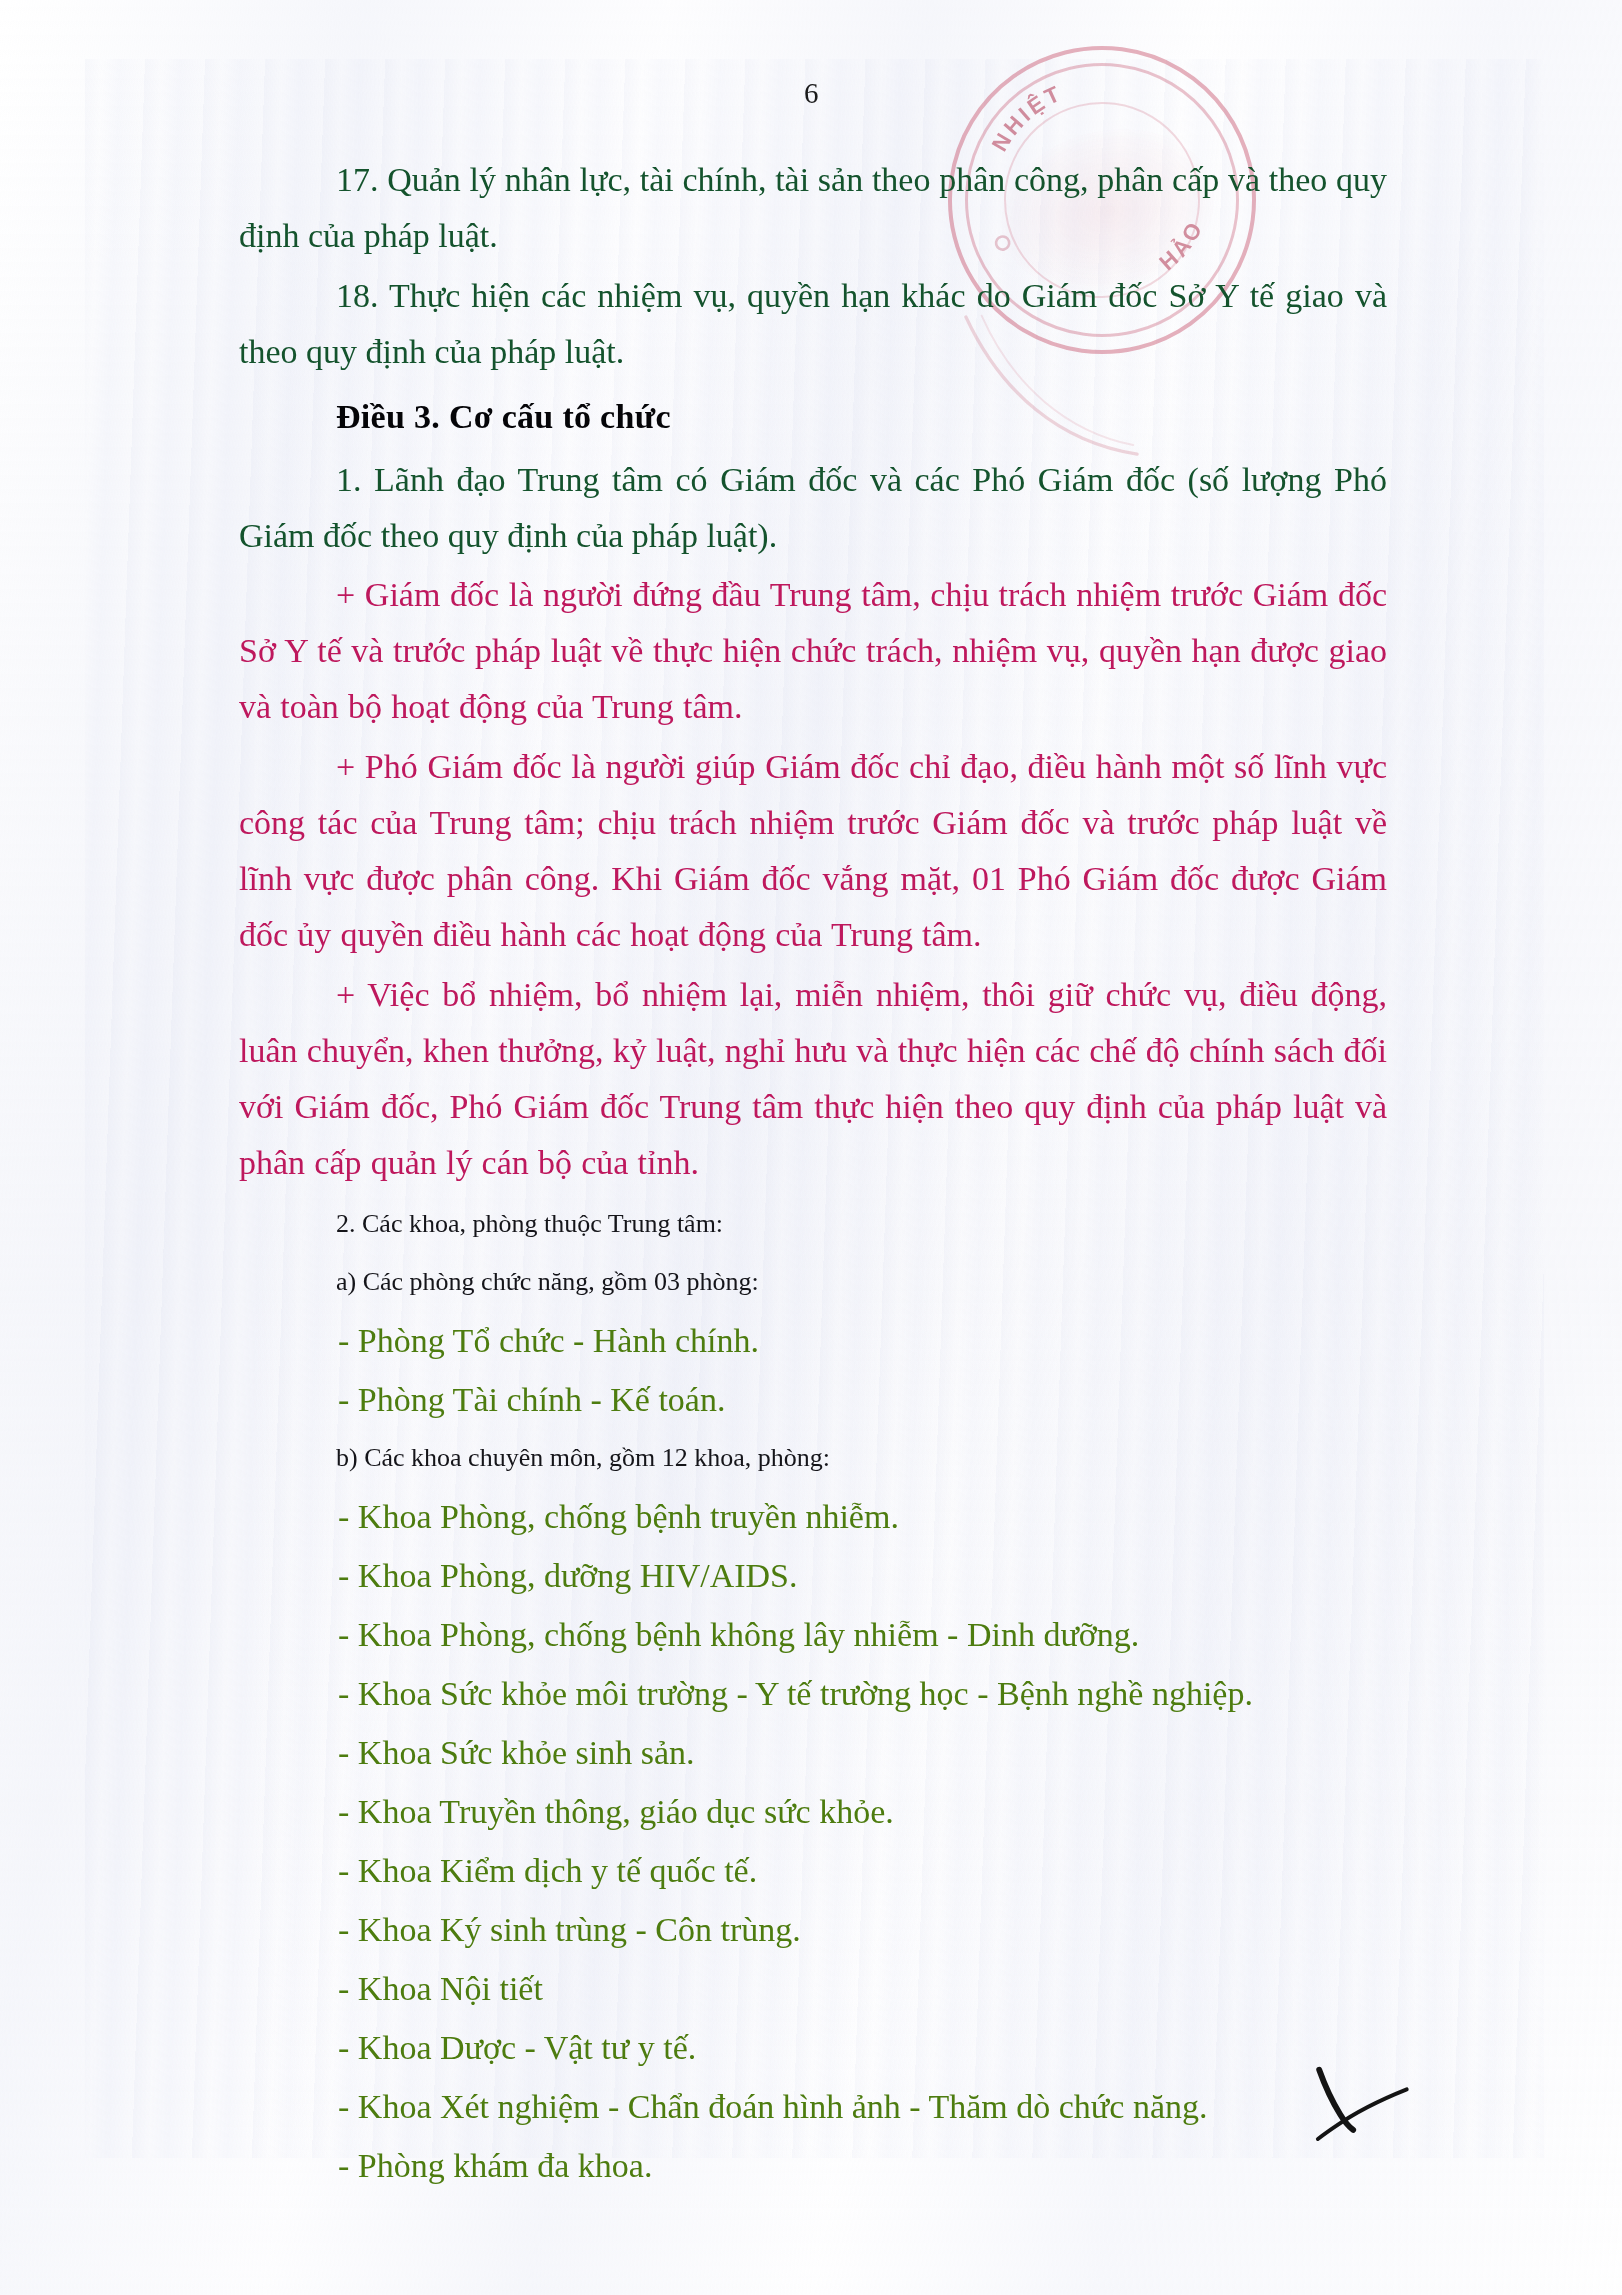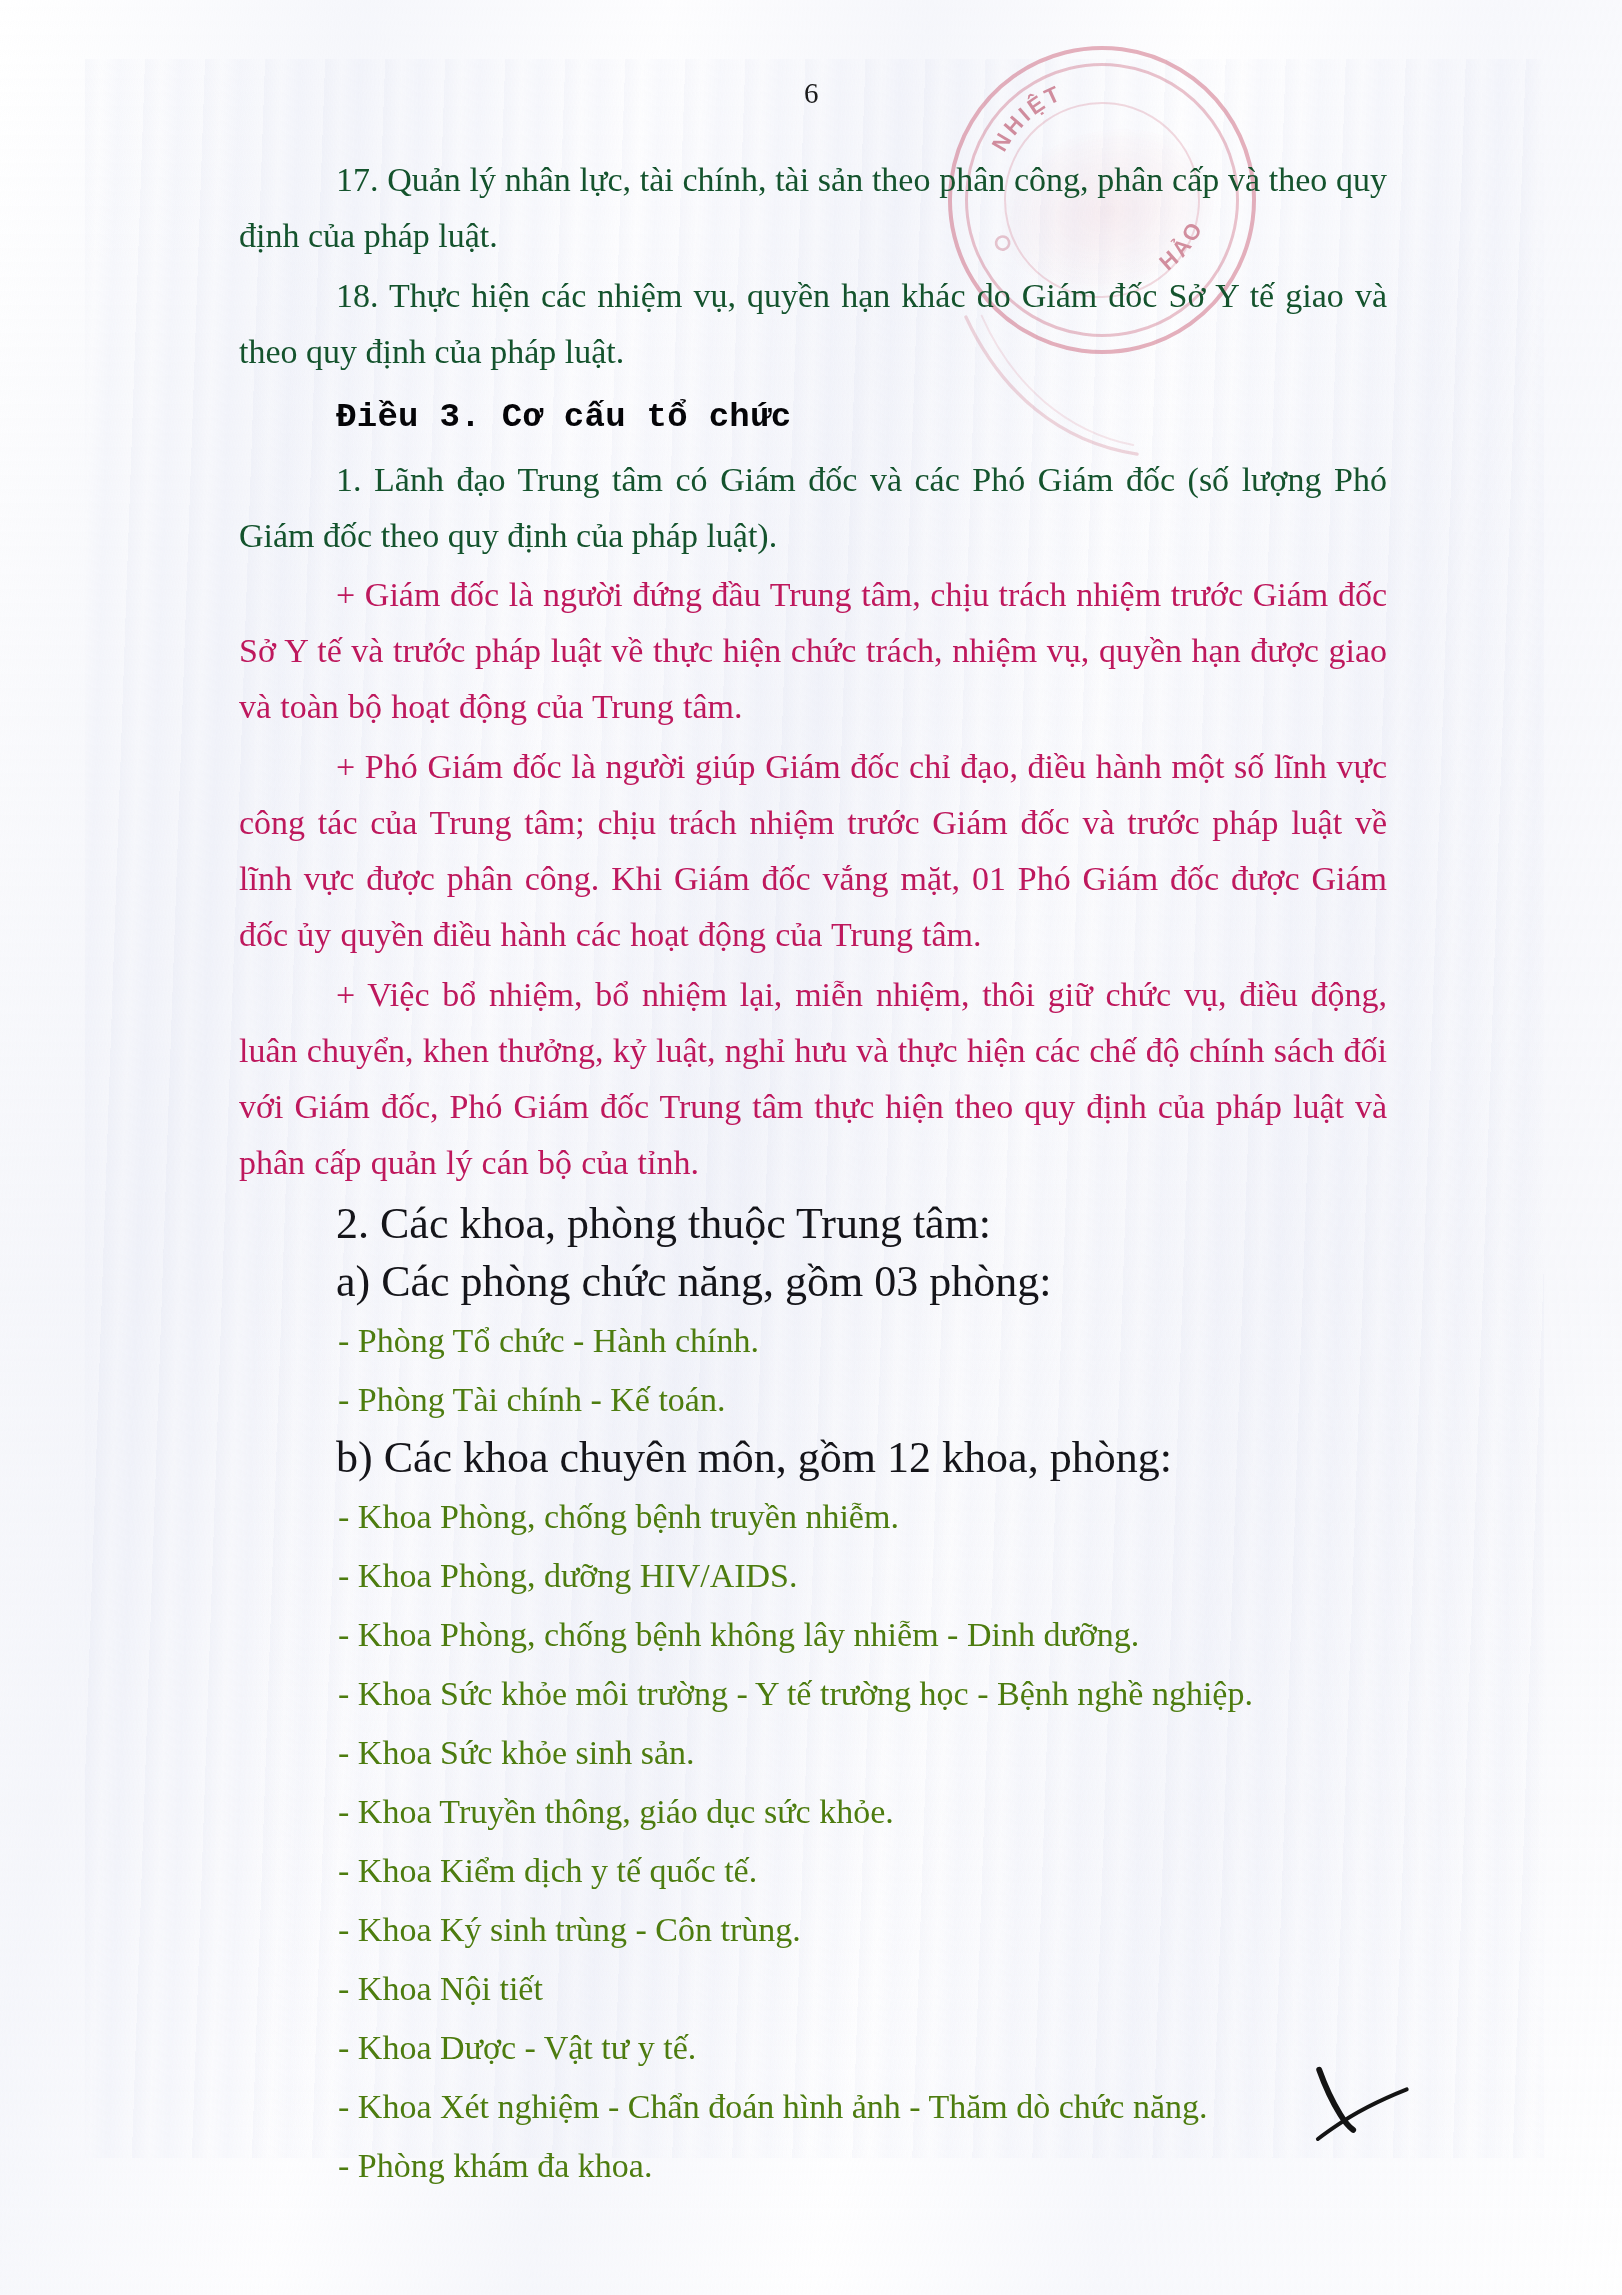--- a/index.html
+++ b/index.html
@@ -72,35 +72,34 @@
   }
 
   p.heading {
     margin: 9.2px 0 6.5px 0;
     font-size: 34px;
     line-height: 56px;
     font-weight: bold;
     text-indent: 97px;
     color: #050508;
     letter-spacing: 0.3px;
-    font-family: Liberation Mono, monospace;
   }
 
   p.numbered {
     margin: 0 0 3.9px 0;
     font-size: 34px;
     line-height: 56px;
     text-indent: 97px;
     text-align: justify;
     color: #14532d;
   }
 
   p.sub {
     margin: 0;
-    font-size: 44px;
+    font-size: 26px;
     line-height: 58px;
     padding-left: 97px;
     text-indent: 0;
     color: #15151a;
   }
 
   p.dash {
     margin: 0;
     font-size: 34px;
     line-height: 59px;

